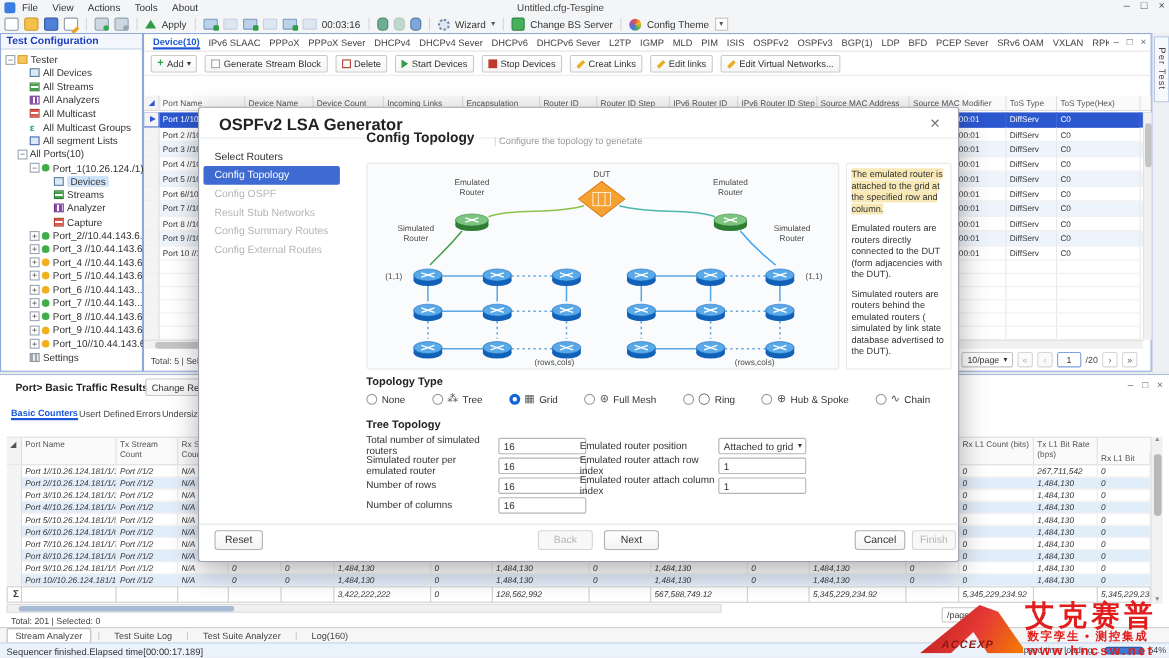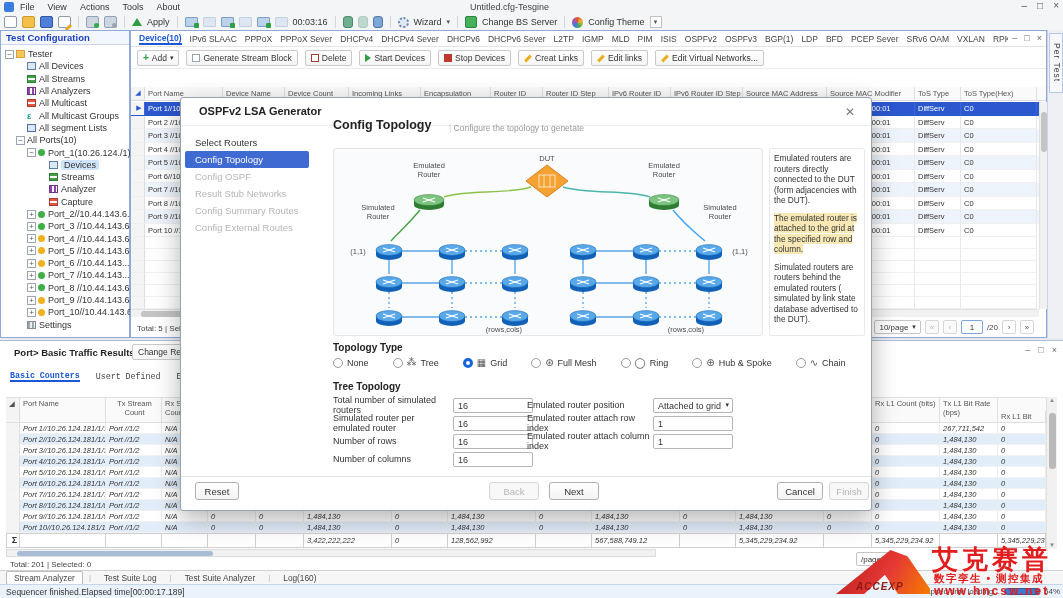--- a/index.html
+++ b/index.html
@@ -91,21 +91,21 @@
 #dev-pag{position:absolute;right:12px;top:2px;display:flex;align-items:center;gap:4px;}
 .pagsel{height:14px;border:1px solid #c4c4c4;border-radius:2px;background:#fff;display:flex;align-items:center;gap:4px;padding:0 4px;font-size:8px;color:#333;}
 .pagbtn{width:14px;height:14px;border:1px solid #d6d6d6;border-radius:2px;background:#fafafa;color:#b5b5b5;font-size:8px;display:flex;align-items:center;justify-content:center;}
 .pagbtn.en{color:#556;background:#fff;}
 .pagin{width:22px;height:14px;border:1px solid #7aa3e0;border-radius:2px;background:#fff;font-size:8px;display:flex;align-items:center;justify-content:center;color:#333;}
 
 #results{position:absolute;left:0;top:340px;width:1063px;height:230px;background:#fff;border-top:1px solid #aebfd6;}
 #res-title{position:absolute;left:14px;top:6px;font-weight:bold;font-size:9.5px;color:#222;}
 #res-views{position:absolute;left:132px;top:3px;}
 #resctrl{position:absolute;right:6px;top:4px;display:flex;gap:8px;font-size:9px;color:#667;}
-#res-tabs{position:absolute;left:10px;top:26px;height:18px;display:flex;gap:16px;align-items:center;font-family:Liberation Mono, monospace;}
+#res-tabs{position:absolute;left:10px;top:26px;height:18px;display:flex;gap:1px;align-items:center;}
 .rtab{font-size:8.3px;color:#444;white-space:nowrap;}
 .rtab.active{color:#1b57d6;font-weight:bold;border-bottom:2px solid #1b57d6;}
 #res-head{position:absolute;left:6px;top:56px;width:1040px;height:26px;display:flex;background:#fafafa;border:1px solid #e0e0e0;border-width:1px 0;}
 .rh{font-size:7.5px;line-height:8.5px;color:#555;padding:2px 1px 0 3px;border-right:1px solid #e0e0e0;overflow:hidden;flex:none;}
 #res-body{position:absolute;left:6px;top:82px;width:1040px;height:112px;overflow:hidden;font-style:italic;}
 .rrow{display:flex;height:11px;}
 .rrow.alt{background:#e2edfa;}
 .rc{font-size:7.5px;padding:1px 0 0 3px;border-right:1px solid #ececec;border-bottom:1px solid #f2f2f2;overflow:hidden;white-space:nowrap;flex:none;}
 .rmark{width:14px;flex:none;background:#f4f4f4;border-right:1px solid #ddd;font-style:normal;}
 #res-sum{position:absolute;left:6px;top:192px;width:1040px;height:15px;display:flex;background:#fff;font-style:italic;}
@@ -121,21 +121,21 @@
 #btabs{position:absolute;left:0;top:570px;width:1063px;height:14px;background:#f6f6f6;border-top:1px solid #d0d0d0;display:flex;align-items:center;gap:6px;padding-left:6px;}
 .btab{font-size:8.3px;color:#444;padding:1px 7px;}
 .btab.active{background:#fff;border:1px solid #bbb;border-radius:2px;}
 .bsep{color:#bbb;font-size:8px;}
 #statusbar{position:absolute;left:0;top:584px;width:1063px;height:14px;background:#eaf2fb;border-top:1px solid #c5d6ec;display:flex;align-items:center;font-size:8.5px;color:#333;padding-left:6px;}
 #status-right{position:absolute;right:3px;top:2px;display:flex;align-items:center;gap:4px;font-size:8px;color:#444;}
 #progress-pill{width:36px;height:7px;border-radius:4px;background:#3f78d1;border:1px solid #2c5aa5;}
 
 #dialog{position:absolute;left:180px;top:97px;width:692px;height:414px;background:#fff;border:1px solid #9aa2ad;border-radius:3px;box-shadow:0 8px 26px rgba(0,0,0,.3);z-index:40;}
 #dlg-head{position:absolute;left:0;top:0;width:100%;height:28px;border-bottom:1px solid #ececec;}
-#dlg-title{position:absolute;left:18px;top:7px;font-size:11px;font-weight:bold;color:#222;}
+#dlg-title{position:absolute;left:18px;top:7px;font-size:15px;font-weight:bold;color:#222;}
 #dlg-close{position:absolute;right:16px;top:7px;font-size:12px;color:#777;}
 #dlg-nav{position:absolute;left:0;top:36px;width:130px;}
 .nitem{height:17px;line-height:17px;padding-left:14px;font-size:9.5px;color:#333;white-space:nowrap;}
 .nitem.active{background:#3e6ad1;color:#fff;margin:0 2px 0 4px;border-radius:2px;padding-left:10px;}
 .nitem.dis{color:#b5b5b5;}
 #dlg-heading{position:absolute;left:152px;top:20px;font-size:12.5px;font-weight:bold;color:#222;}
 #dlg-sub{position:absolute;left:268px;top:25px;font-size:8.5px;color:#9a9a9a;}
 #dlg-sub::before{content:"| ";color:#ccc;}
 #diagram{position:absolute;left:152px;top:50px;width:430px;height:188px;background:#fafbfc;border:1px solid #e6e6e6;border-radius:3px;}
 #note{position:absolute;left:588px;top:50px;width:96px;height:188px;border:1px solid #e9e9e9;border-radius:2px;padding:4px;font-size:8.3px;line-height:10.5px;color:#333;overflow:hidden;}
@@ -720,21 +720,21 @@
     </div>
     <div id="res-tabs">
         <span class="rtab active">Basic Counters</span>
         <span class="rtab">Usert Defined</span>
         <span class="rtab">Errors</span>
         <span class="rtab">Undersize/Ov</span>
       </div>
     <div id="res-head">
         <div class="rh rmark">◢</div>
         <div class="rh" style="width: 86px;">Port Name</div>
-        <div class="rh" style="width: 56px; text-align: center;">Tx Stream Count</div>
+        <div class="rh" style="width: 56px;">Tx Stream Count</div>
         <div class="rh" style="width: 46px;">Rx Stream Count</div>
         <div class="rh" style="width: 48px;"></div>
         <div class="rh" style="width: 48px;"></div>
         <div class="rh" style="width: 88px;"></div>
         <div class="rh" style="width: 56px;"></div>
         <div class="rh" style="width: 88px;"></div>
         <div class="rh" style="width: 56px;"></div>
         <div class="rh" style="width: 88px;"></div>
         <div class="rh" style="width: 56px;"></div>
         <div class="rh" style="width: 88px;"></div>
@@ -1184,22 +1184,22 @@
           <text x="44" y="70" text-anchor="middle" font-size="7.5" fill="#4a4a4a">Router</text>
           <text x="386" y="61" text-anchor="middle" font-size="7.5" fill="#4a4a4a">Simulated</text>
           <text x="386" y="70" text-anchor="middle" font-size="7.5" fill="#4a4a4a">Router</text>
           <text x="24" y="105" text-anchor="middle" font-size="7.5" fill="#4a4a4a">(1,1)</text>
           <text x="406" y="105" text-anchor="middle" font-size="7.5" fill="#4a4a4a">(1,1)</text>
           <text x="170" y="183" text-anchor="middle" font-size="7.5" fill="#4a4a4a">(rows,cols)</text>
           <text x="352" y="183" text-anchor="middle" font-size="7.5" fill="#4a4a4a">(rows,cols)</text>
         </svg>
     </div>
     <div id="note">
+      <p><span class="hl">The emulated router is attached to the grid at the specified row and column.</span></p>
       <p>Emulated routers are routers directly connected to the DUT (form adjacencies with the DUT).</p>
-      <p><span class="hl">The emulated router is attached to the grid at the specified row and column.</span></p>
       <p>Simulated routers are routers behind the emulated routers ( simulated by link state database advertised to the DUT).</p>
     </div>
     <div id="tt-label">Topology Type</div>
     <div id="radios">
         <label class="radio">
           <span class="rb"></span>
           <span>None</span>
         </label>
         <label class="radio">
           <span class="rb"></span>

